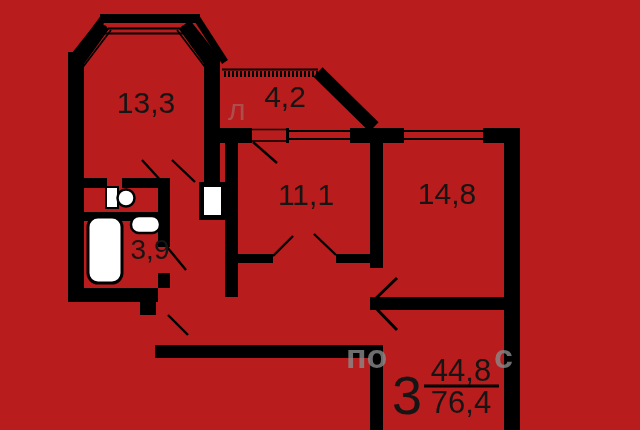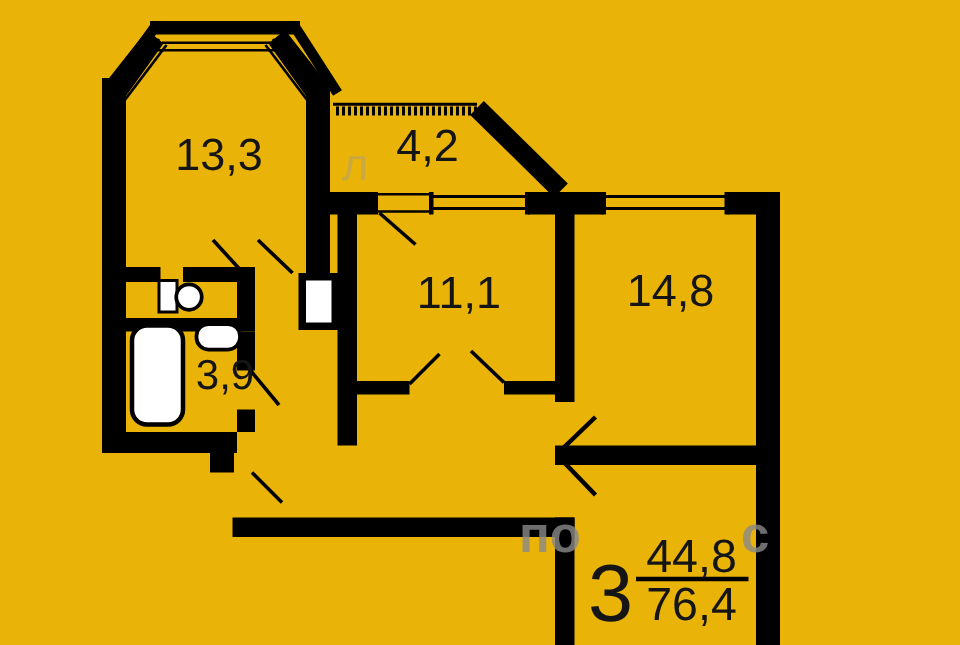--- a/index.html
+++ b/index.html
@@ -1,16 +1,16 @@
 <!DOCTYPE html>
 <html><head>
 <meta charset="utf-8">
 <style>
   html,body{margin:0;padding:0;background:#ffffff;}
-  .stage{width:640px;height:430px;position:relative;background:#eab308;overflow:hidden;}
+  .stage{width:640px;height:430px;position:relative;background:#b91c1c;overflow:hidden;}
   svg text{font-family:"Liberation Sans","DejaVu Sans",sans-serif;fill:#151515;}
   .room-label{font-size:30px;}
   .small-label{font-size:28px;}
   .apt-type{font-size:54px;}
   .frac{font-size:31px;}
   .watermark{font-size:34px;font-weight:bold;fill:#8a8a8a;opacity:.8;}
   .watermark-faint{font-size:30px;fill:#9a9a9a;opacity:.4;}
 </style>
 </head>
 <body>

